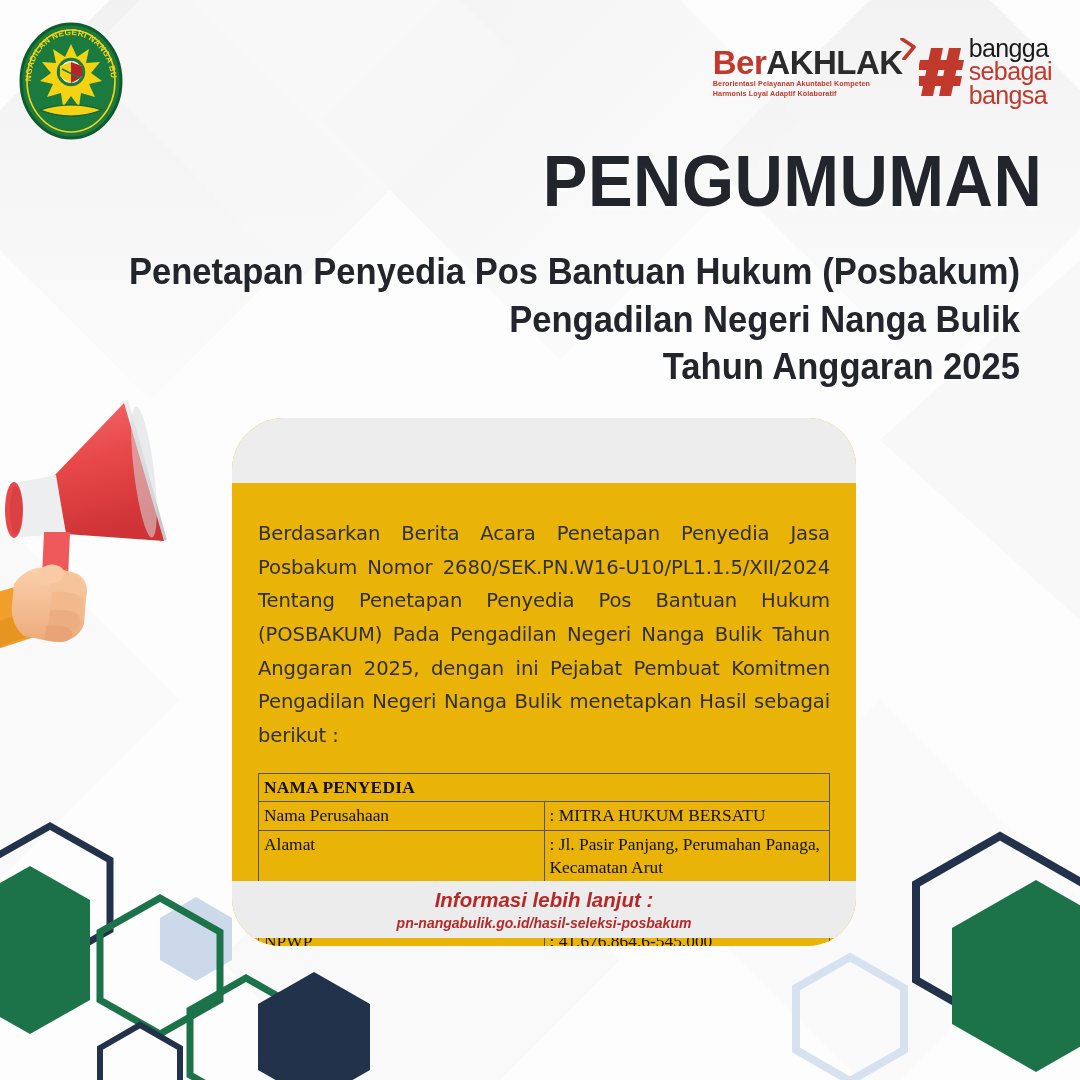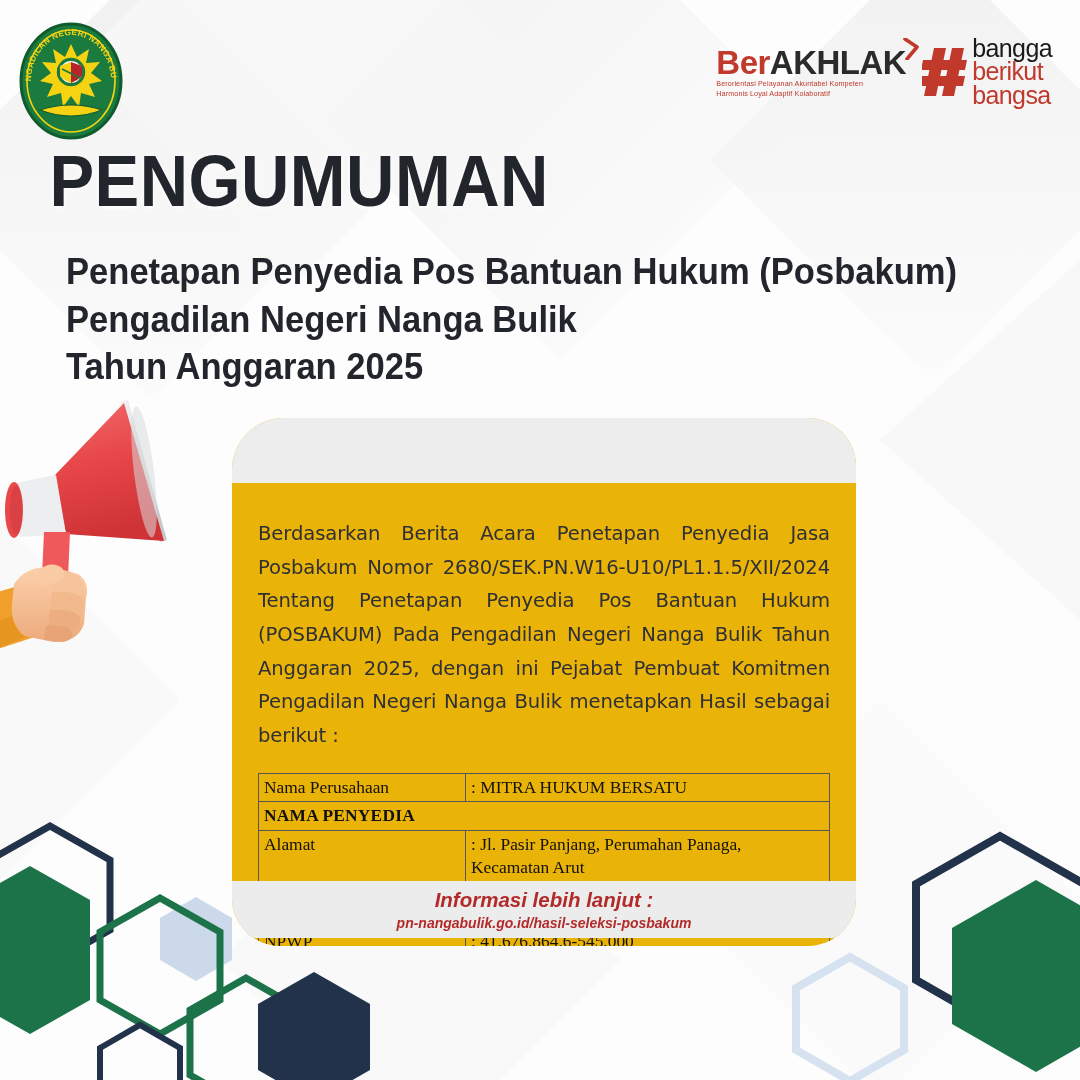--- a/index.html
+++ b/index.html
@@ -20,29 +20,29 @@
 
   
   .emblem{position:absolute;left:18px;top:22px;width:106px;height:118px;z-index:6;}
 
   
   .logos{position:absolute;right:28px;top:36px;height:72px;display:flex;align-items:center;gap:16px;z-index:6;}
   .berakhlak{display:flex;flex-direction:column;align-items:flex-start;line-height:1;justify-content:center;}
   .berakhlak-word{font-size:33px;font-weight:bold;letter-spacing:-0.5px;color:#c0392b;position:relative;}
   .berakhlak-word .blk{color:#2b2b2b;}
   .berakhlak-arrow{position:absolute;right:-13px;top:-8px;width:16px;height:22px;}
-  .berakhlak-tag{margin-top:0;font-size:7.2px;font-weight:normal;color:#c0392b;line-height:1.35;letter-spacing:0.1px;white-space:nowrap;}
+  .berakhlak-tag{margin-top:0;font-size:7.2px;font-weight:bold;color:#c0392b;line-height:1.35;letter-spacing:0.1px;white-space:nowrap;}
   .bangga{display:flex;align-items:center;gap:4px;}
   .hash{width:46px;height:52px;}
   .bangga-words{display:flex;flex-direction:column;line-height:0.94;font-weight:normal;font-size:25px;letter-spacing:-0.6px;}
   .bangga-words .w1{color:#1a1a1a;}
   .bangga-words .w2,.bangga-words .w3{color:#c0392b;}
 
   
-  .title-wrap{position:absolute;left:0;right:0;top:140px;text-align:left;z-index:5;margin-left:12px;}
+  .title-wrap{position:absolute;left:0;right:0;top:140px;text-align:right;z-index:5;}
   .main-title{
     font-size:72px;font-weight:bold;color:#23252d;letter-spacing:0.5px;
     margin:0;transform:scaleX(0.93);font-stretch:condensed;
     text-shadow:0 2px 5px rgba(255,255,255,0.9);
   }
   .sub-title{
     margin:26px auto 0;font-size:36px;font-weight:bold;color:#23252d;
     line-height:1.32;max-width:1000px;transform:scaleX(0.96);
   }
 
@@ -181,21 +181,21 @@
       <svg class="hash" viewBox="0 0 46 52" aria-hidden="true">
         <g fill="#c0392b">
           <polygon points="12,2 24,2 14,50 2,50"></polygon>
           <polygon points="30,2 42,2 32,50 20,50"></polygon>
           <polygon points="1,14 45,14 43,24 -1,24"></polygon>
           <polygon points="-1,30 43,30 41,40 -3,40"></polygon>
         </g>
       </svg>
       <div class="bangga-words">
         <span class="w1">bangga</span>
-        <span class="w2">berikut</span>
+        <span class="w2">sebagai</span>
         <span class="w3">bangsa</span>
       </div>
     </div>
   </div>
 
   <div class="title-wrap">
     <h1 class="main-title">PENGUMUMAN</h1>
     <div class="sub-title">
       <div>Penetapan Penyedia Pos Bantuan Hukum (Posbakum)</div>
       <div>Pengadilan Negeri Nanga Bulik</div>
@@ -246,25 +246,25 @@
 
   <div class="card">
     <div class="card-top-band"></div>
     <div class="card-body">
 
       <p class="para">Berdasarkan Berita Acara Penetapan Penyedia Jasa Posbakum Nomor 2680/SEK.PN.W16-U10/PL1.1.5/XII/2024 Tentang Penetapan Penyedia Pos Bantuan Hukum (POSBAKUM) Pada Pengadilan Negeri Nanga Bulik Tahun Anggaran 2025, dengan ini Pejabat Pembuat Komitmen Pengadilan Negeri Nanga Bulik menetapkan Hasil sebagai berikut :</p>
 
       <table class="provider">
         <tbody>
           <tr>
+            <td class="hdr" colspan="2">NAMA PENYEDIA</td>
+          </tr>
+          <tr>
             <td class="lbl">Nama Perusahaan</td>
             <td class="val">: MITRA HUKUM BERSATU</td>
-          </tr>
-          <tr>
-            <td class="hdr" colspan="2">NAMA PENYEDIA</td>
           </tr>
           <tr>
             <td class="lbl">Alamat</td>
             <td class="val">
               <span>: Jl. Pasir Panjang, Perumahan Panaga, Kecamatan Arut</span>
               <span class="addr-line2">Selatan, Kabupaten Kotawaringin Barat, Kalimantan Tengah</span>
             </td>
           </tr>
           <tr>
             <td class="lbl">NPWP</td>

